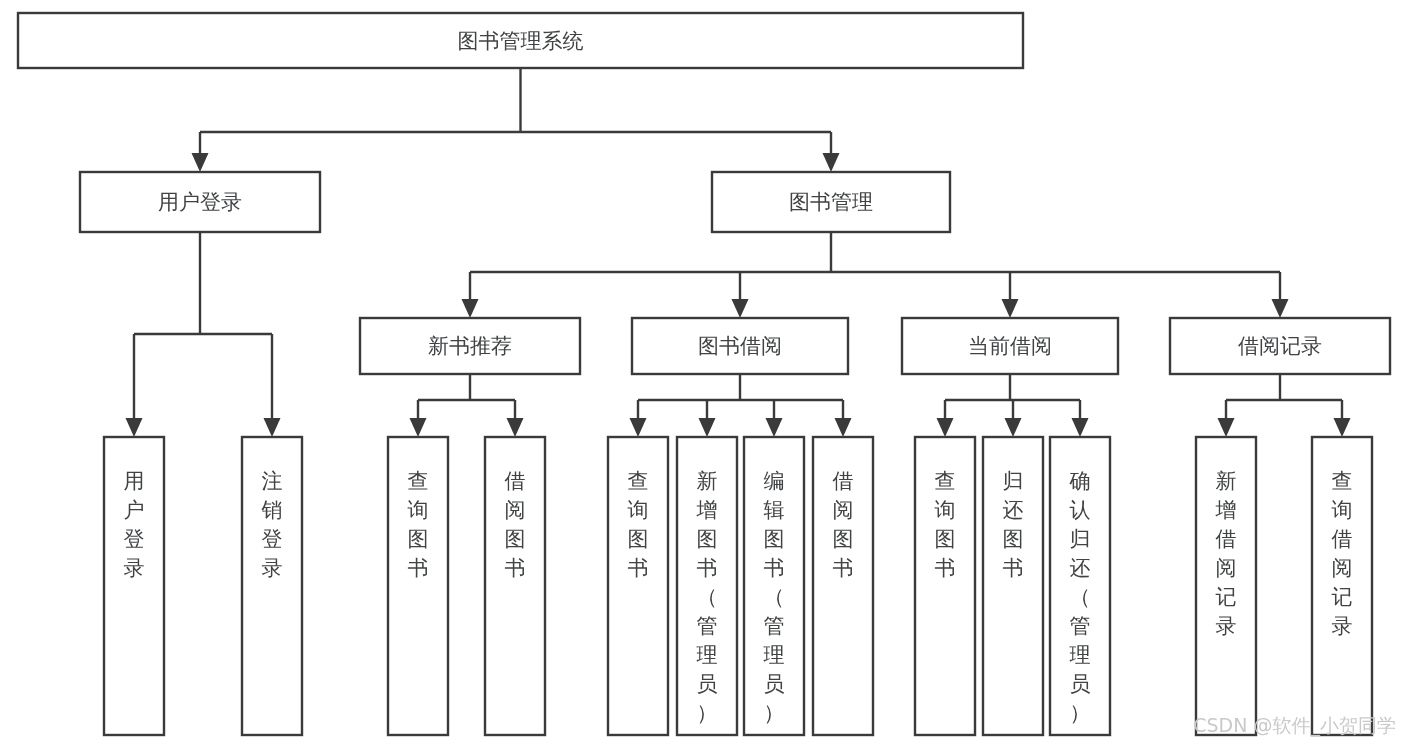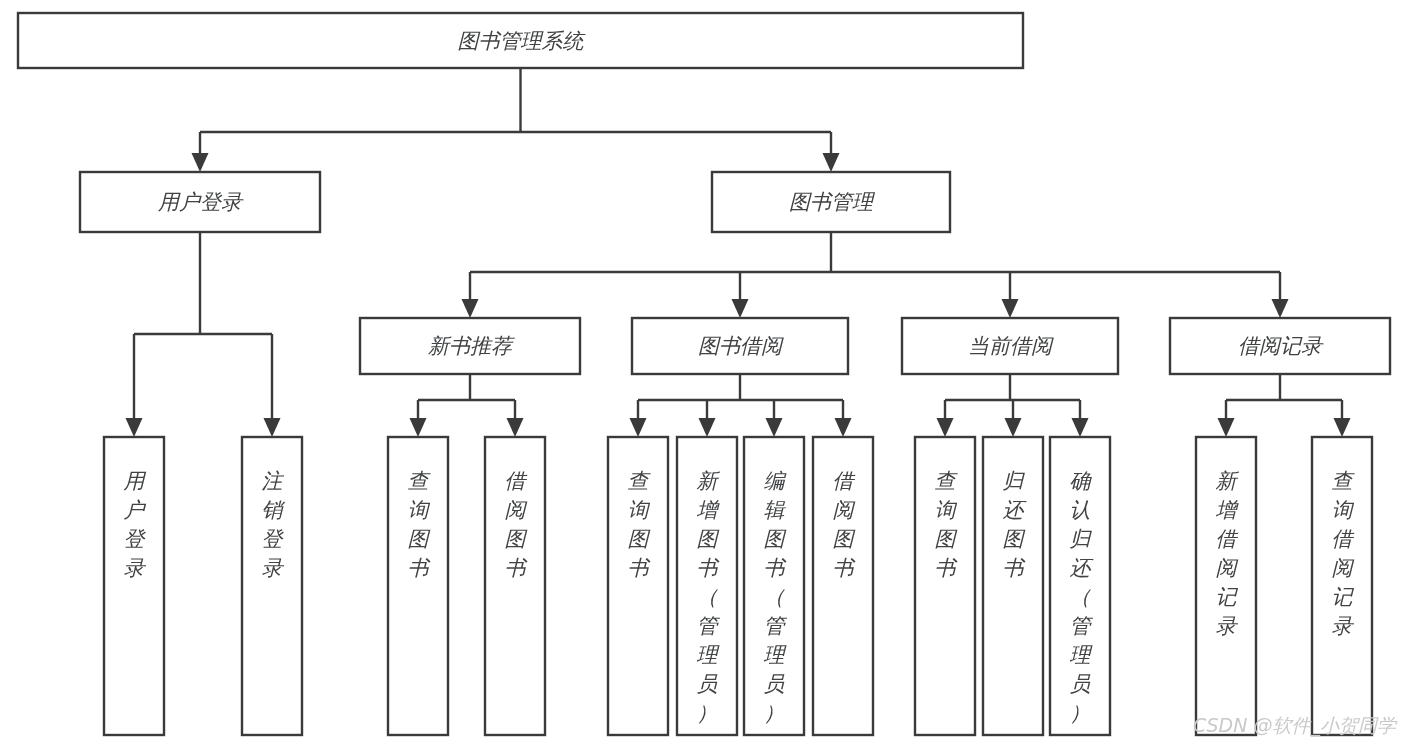--- a/index.html
+++ b/index.html
@@ -11,21 +11,20 @@
     width: 1405px;
     height: 747px;
     font-family: "DejaVu Sans", "Liberation Sans", sans-serif;
     overflow: hidden;
     position: relative;
   }
   #diagram-root {
     position: relative;
     width: 1405px;
     height: 747px;
-    font-style: italic;
   }
   svg.canvas {
     position: absolute;
     top: 0;
     left: 0;
     width: 1405px;
     height: 747px;
   }
   .node-rect {
     fill: #ffffff;

